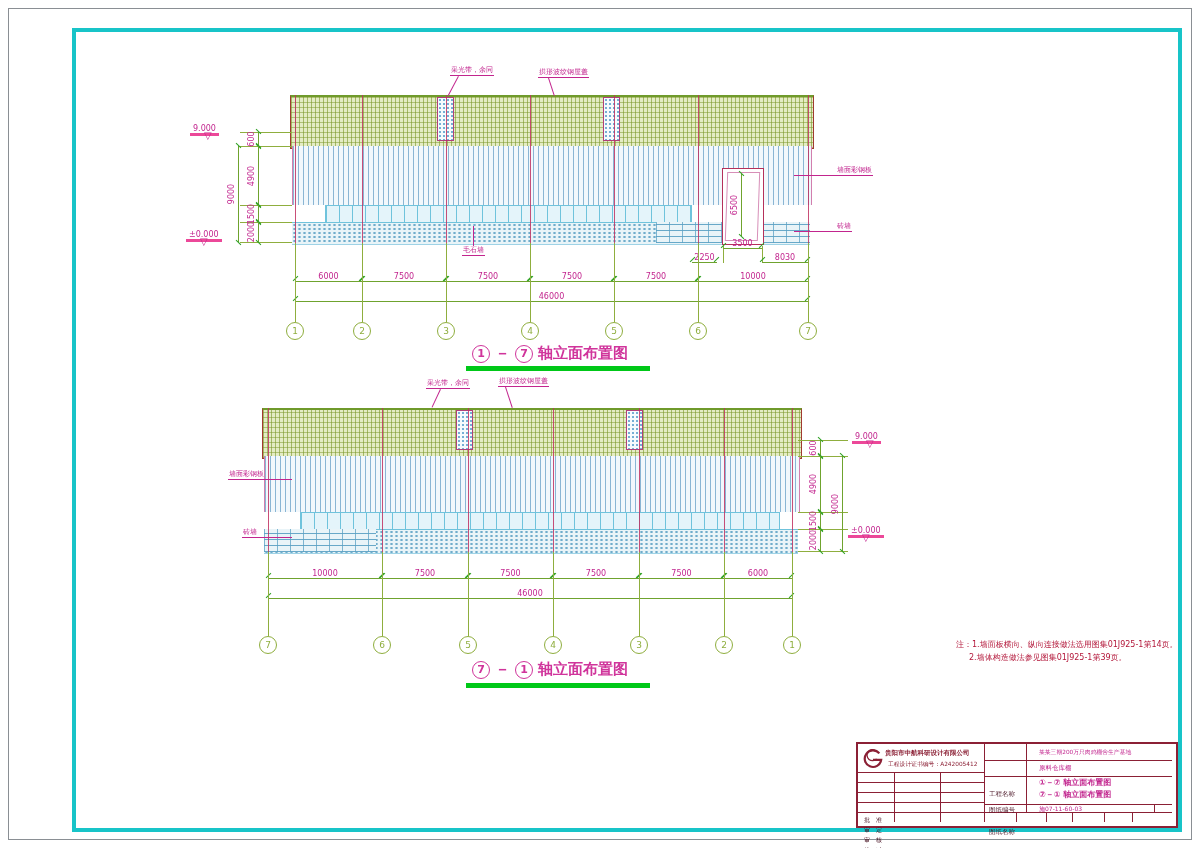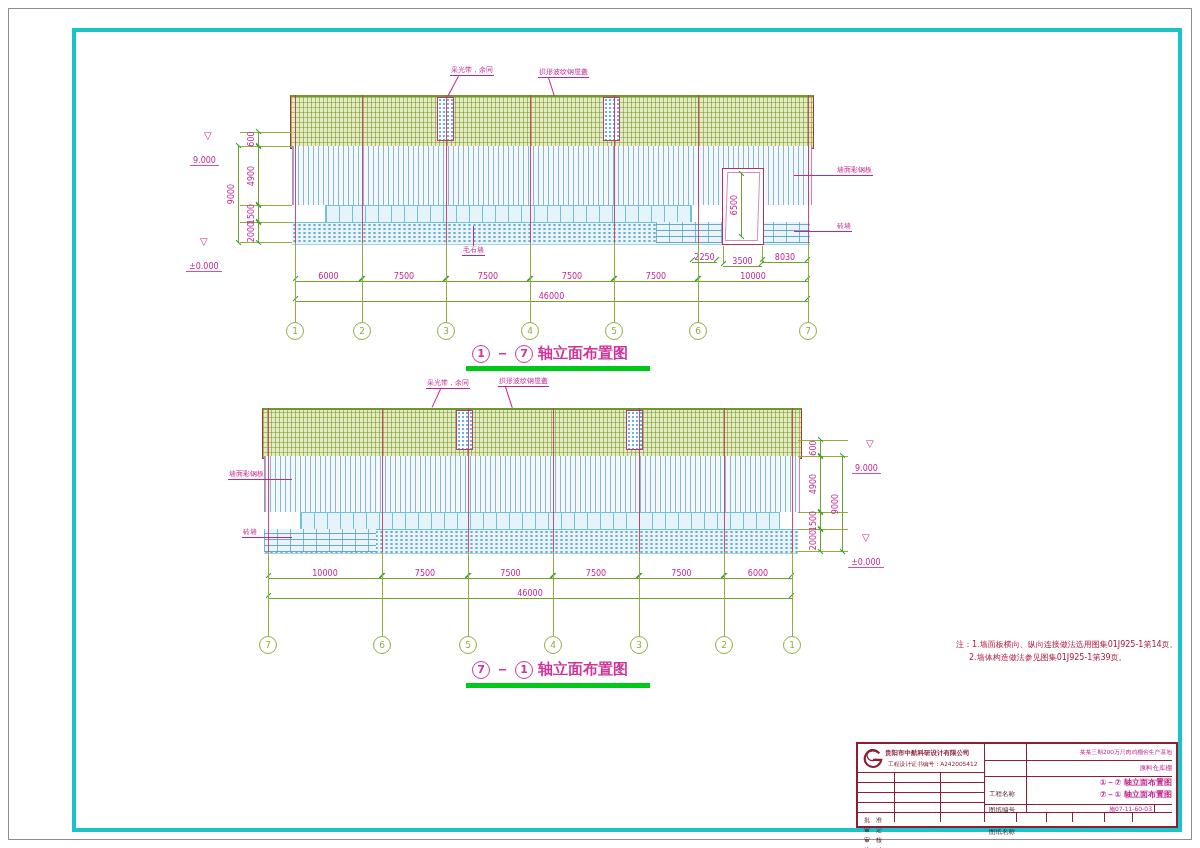--- a/index.html
+++ b/index.html
@@ -43,38 +43,38 @@
   .dim-v::before,.dim-v::after{content:"";position:absolute;width:7px;height:1px;background:#2fa224;left:-4px;transform:rotate(45deg);}
   .dim-v::before{top:-1px;} .dim-v::after{bottom:-1px;}
   .dim-v .dim-label{position:absolute;left:-8px;top:50%;transform:translate(-50%,-50%) rotate(-90deg);
        font-size:8px;color:#c2258e;white-space:nowrap;line-height:9px;}
 
   
   .mlabel{position:absolute;font-size:7px;color:#c2258e;white-space:nowrap;border-bottom:1px solid #c2258e;padding:0 1px;line-height:9px;}
   .lline{position:absolute;width:1px;background:#c2258e;transform-origin:top left;}
   .lline-h{position:absolute;height:1px;background:#c2258e;}
   .levelmark{position:absolute;color:#c2258e;font-size:8px;line-height:9px;}
-  .levelmark .lm-text{display:inline-block;border-bottom:1px solid #ec4899;padding:0 3px;margin-top:32px;}
+  .levelmark .lm-text{display:inline-block;border-bottom:3px solid #ec4899;padding:0 3px;}
   .levelmark .lm-tri{position:absolute;left:14px;top:7px;font-size:10px;line-height:10px;color:#c2258e;}
 
   
   .figtitle{position:absolute;color:#d0349b;font-weight:bold;font-size:15px;display:flex;align-items:center;gap:5px;}
   .num-circle{width:16px;height:16px;border:1.5px solid #d0349b;border-radius:50%;display:inline-flex;
        align-items:center;justify-content:center;font-size:11px;line-height:11px;}
   .greenbar{position:absolute;height:5px;background:#00c818;}
 
   .notes{position:absolute;color:#b3173a;font-size:8px;line-height:13px;white-space:nowrap;}
   .notes .n2{margin-left:13px;}
 
   
   .tb{position:absolute;left:856px;top:742px;width:318px;height:82px;border:2px solid #8b2035;background:#fff;}
   .tb .vl{position:absolute;width:1px;background:#8b2035;}
   .tb .hl{position:absolute;height:1px;background:#8b2035;}
   .tb .lab{position:absolute;color:#4a1525;font-size:6px;white-space:nowrap;line-height:8px;margin-top:42px;}
-  .tb .val{position:absolute;color:#c2258e;white-space:nowrap;text-align:right;line-height:8px;}
+  .tb .val{position:absolute;color:#c2258e;white-space:nowrap;text-align:left;line-height:8px;padding-left:13px;}
   .tb .company{position:absolute;left:27px;top:5px;font-size:6.5px;font-weight:bold;color:#8b2035;white-space:nowrap;}
   .tb .cert{position:absolute;left:30px;top:16px;font-size:5.8px;color:#8b2035;white-space:nowrap;}
 </style>
 </head>
 <body>
 
 <div class="sheet">
   <div class="paper-outline"></div>
   <div class="frame"></div>
 
@@ -139,21 +139,21 @@
     <div class="mlabel" style="left:836px;top:222px">砖墙</div>
     <div class="lline-h" style="left:794px;top:231px;width:42px"></div>
     <div class="mlabel" style="left:462px;top:246px">毛石墙</div>
     <div class="lline" style="left:473px;top:226px;height:20px"></div>
 
     <div class="axline" style="left:723px;top:246px;height:17px"></div>
     <div class="axline" style="left:762px;top:246px;height:17px"></div>
     <div class="dim-h" style="left:692px;top:262px;width:25px">
         <span class="dim-label">2250</span>
       </div>
-    <div class="dim-h" style="left:723px;top:266px;width:39px">
+    <div class="dim-h" style="left:723px;top:248px;width:39px">
         <span class="dim-label">3500</span>
       </div>
     <div class="dim-h" style="left:762px;top:262px;width:46px">
         <span class="dim-label">8030</span>
       </div>
     <div class="dim-h" style="left:295px;top:281px;width:67px">
         <span class="dim-label">6000</span>
       </div>
     <div class="dim-h" style="left:362px;top:281px;width:84px">
         <span class="dim-label">7500</span>

